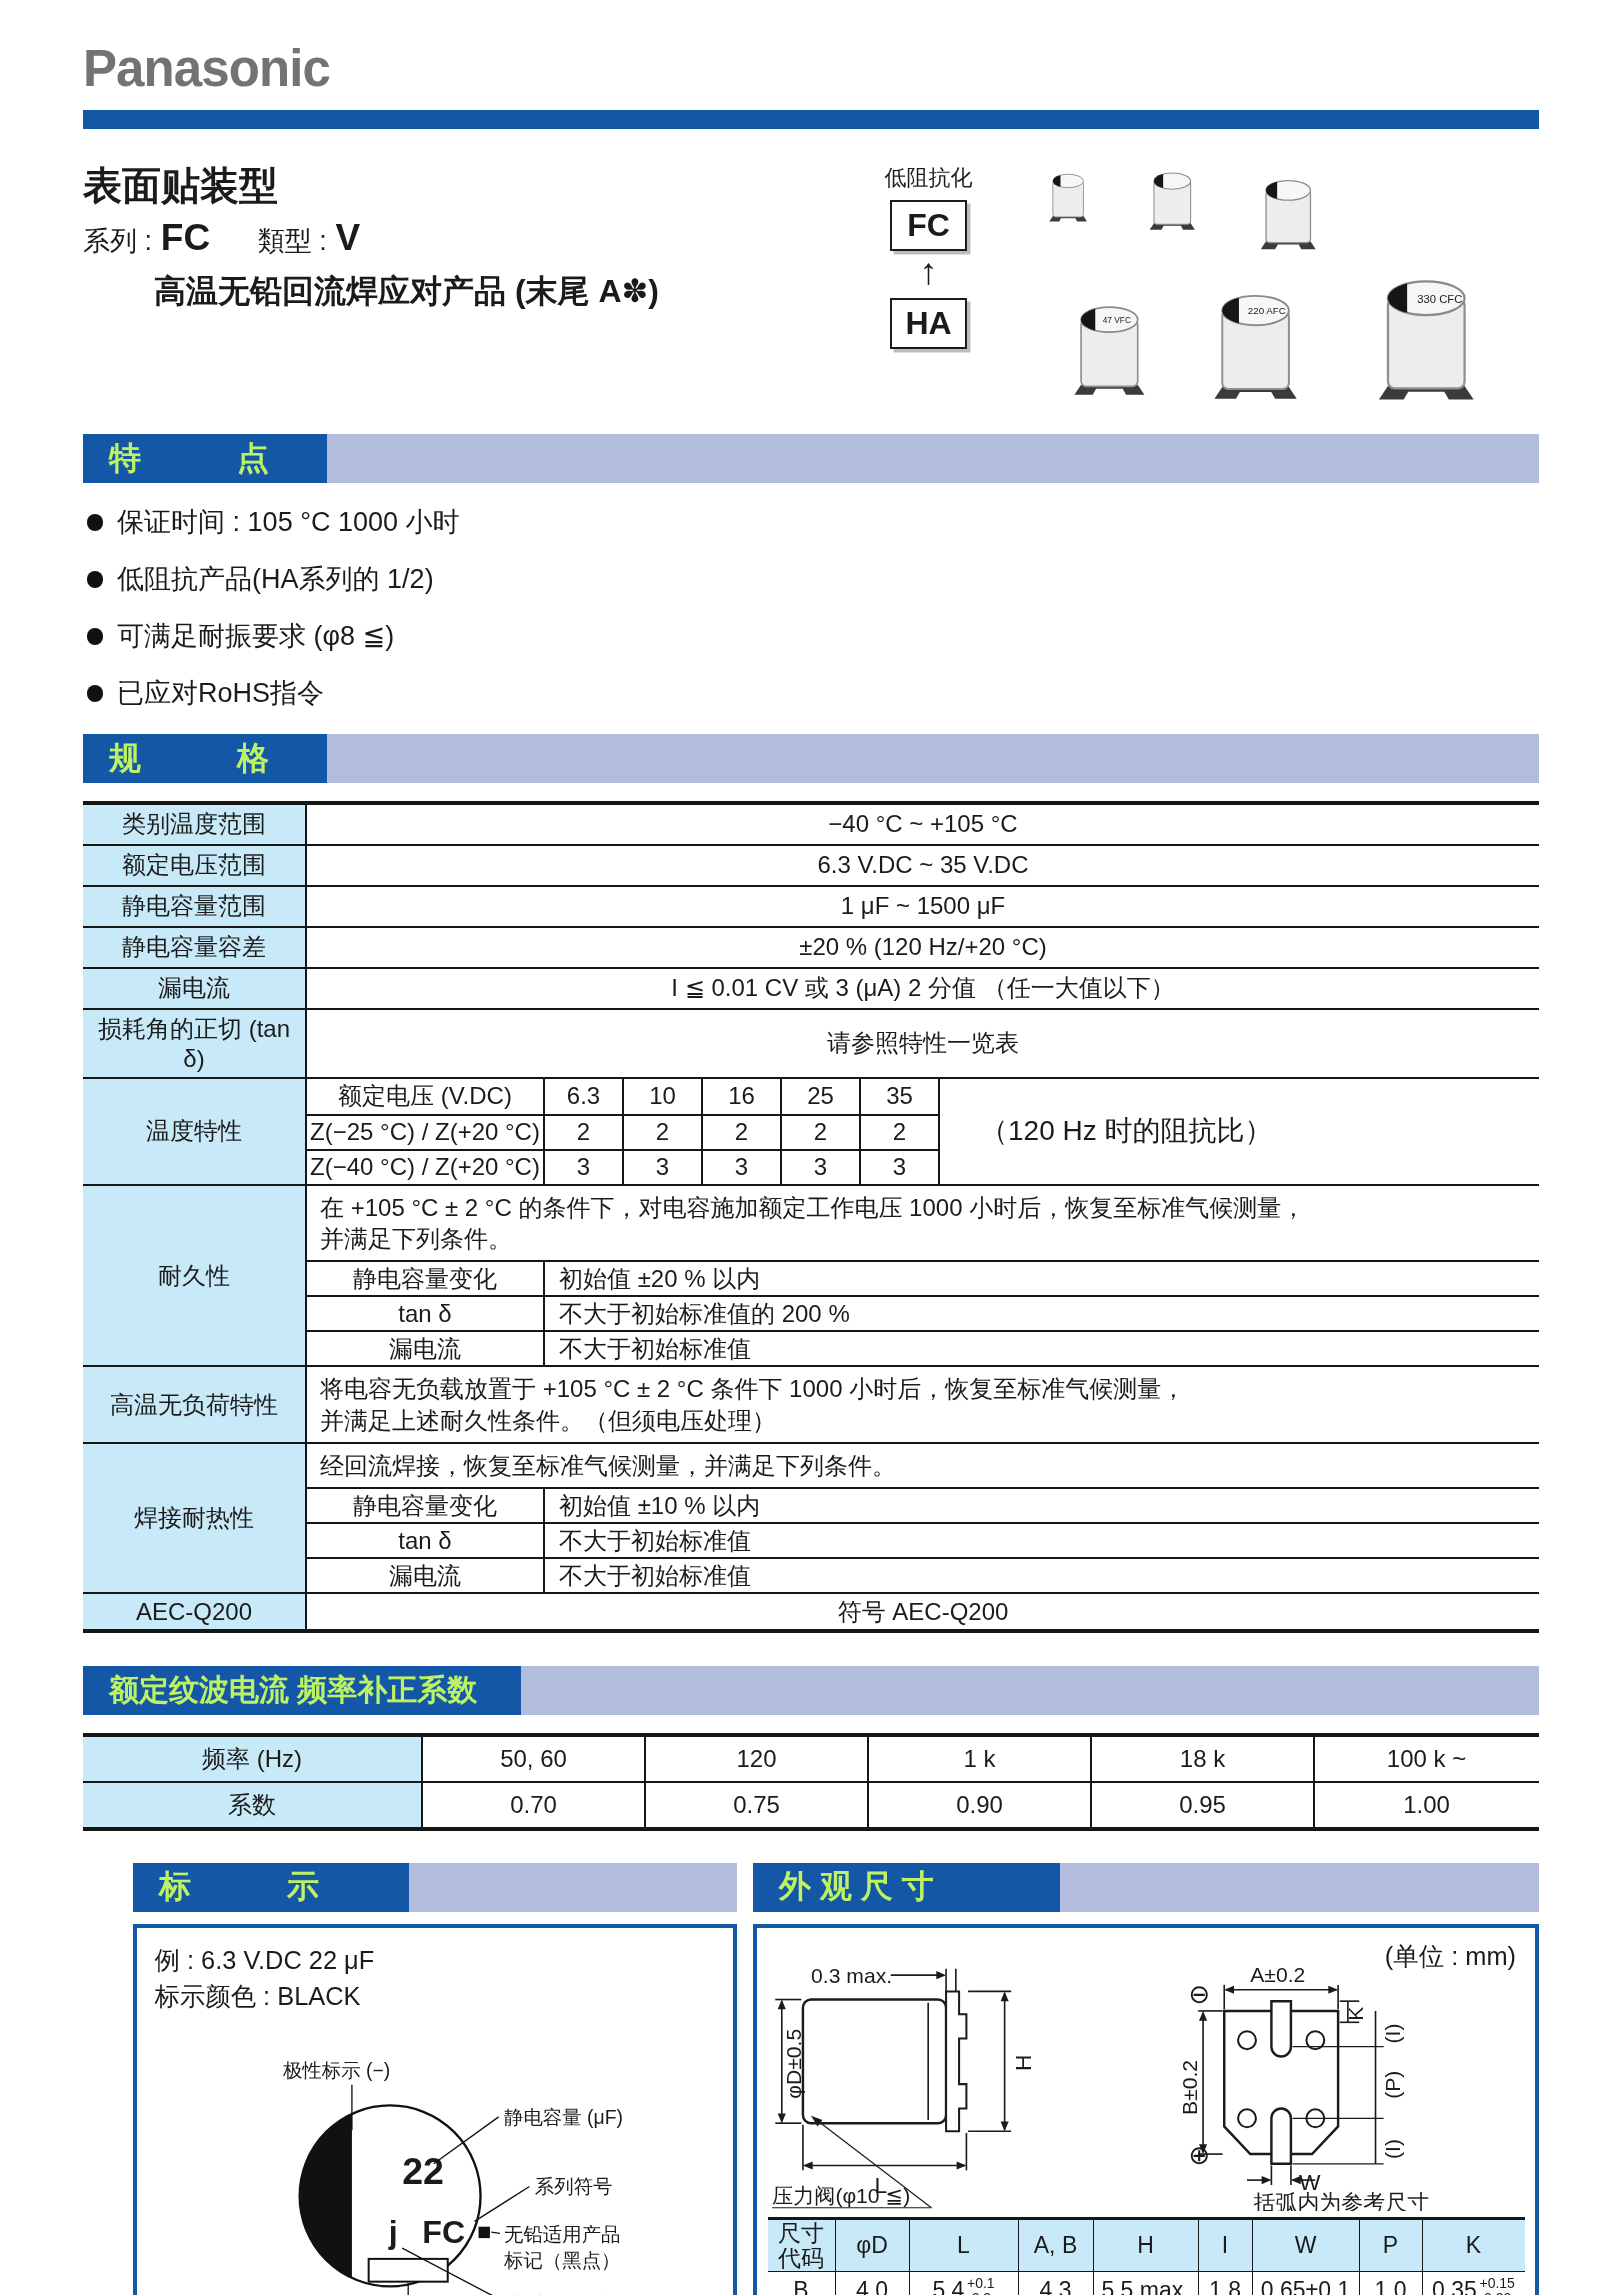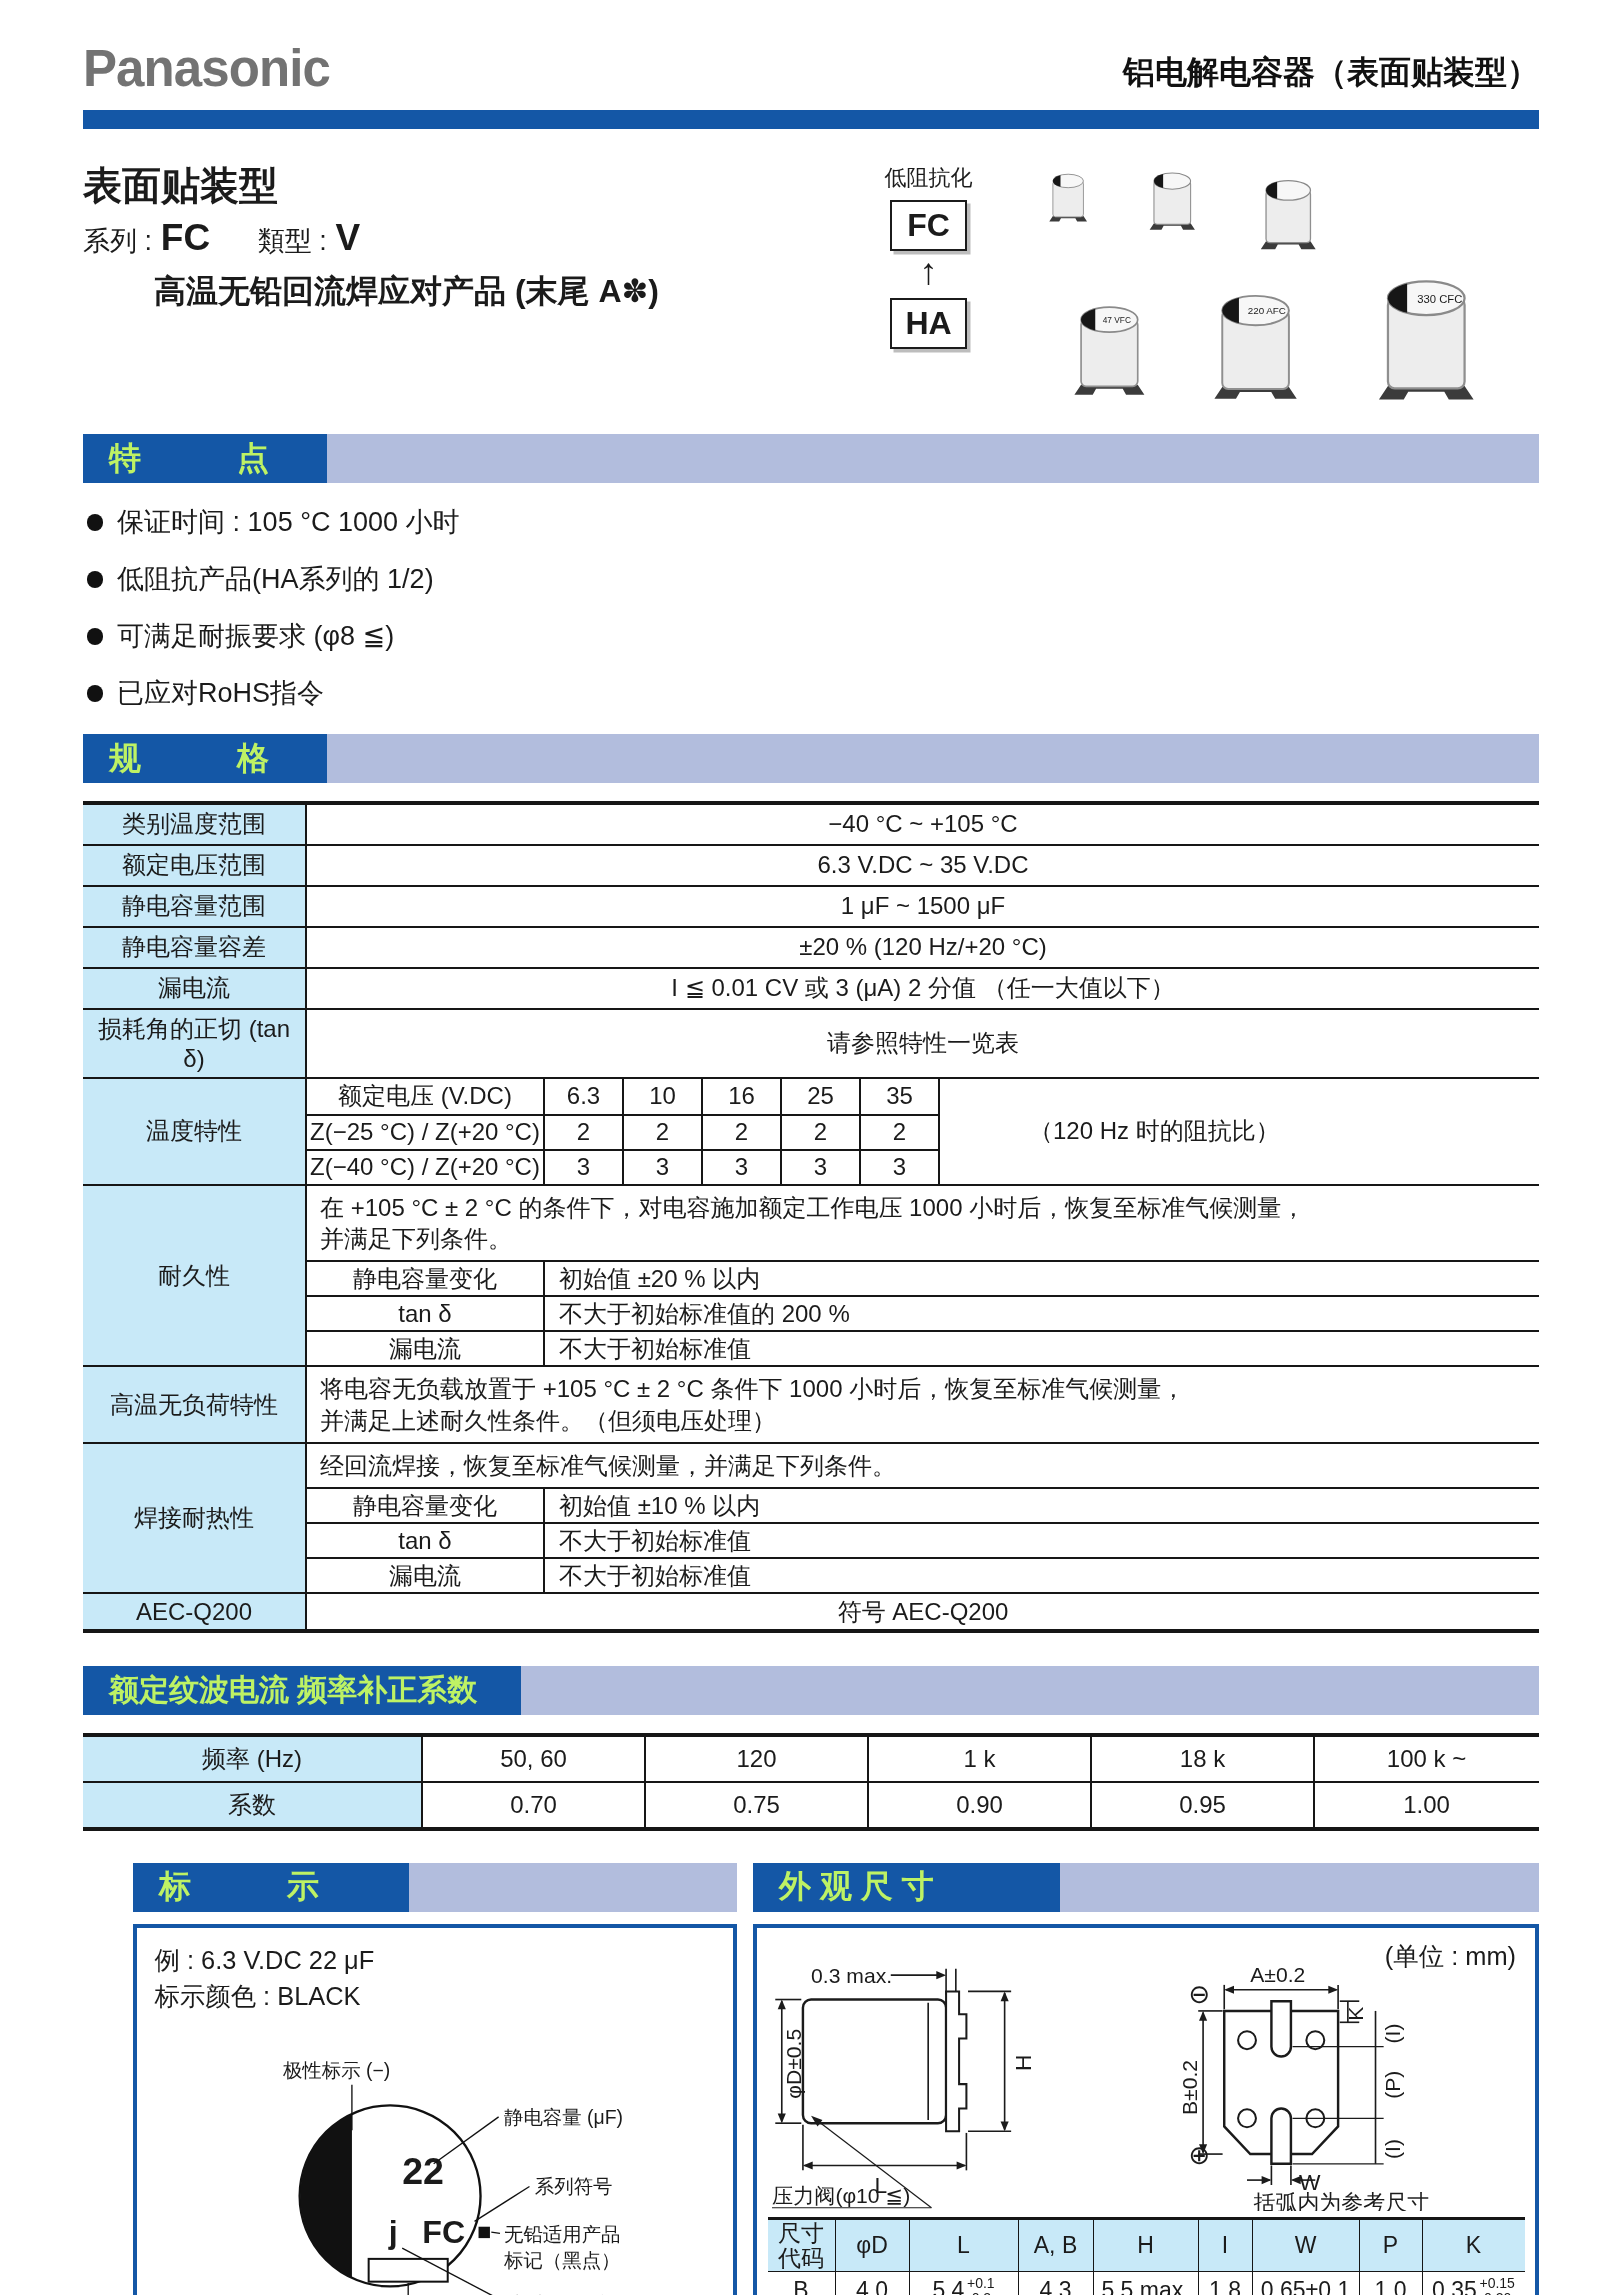--- a/index.html
+++ b/index.html
@@ -42,21 +42,21 @@
 .specs { margin-top:23px; }
 .spec-table { margin-top:17.5px; border-top:4.4px solid #161616; border-bottom:4.4px solid #161616; font-size:24px; }
 .srow { display:grid; grid-template-columns:224px 1fr; border-top:2.2px solid #161616; }
 .srow:first-child { border-top:0; }
 .slabel { background:#c8e9f8; border-right:2.2px solid #161616; display:flex; align-items:center; justify-content:center; text-align:center; padding:3.5px 7px; }
 .sval { display:flex; align-items:center; justify-content:center; min-height:35px; text-align:center; }
 .temp-wrap { display:flex; align-items:center; }
 .temp-table { display:grid; grid-template-columns:238px repeat(5,79px); }
 .tcell { border-right:2.2px solid #161616; border-top:2.2px solid #161616; min-height:35px; display:flex; align-items:center; justify-content:center; }
 .temp-table .tcell:nth-child(-n+6) { border-top:0; }
-.temp-note { margin-left:89px; font-size:24px; }
+.temp-note { margin-left:40px; font-size:28px; }
 .intro-text { padding:6.1px 13px; line-height:1.3; }
 .pre { white-space:pre-line; }
 .subrow { display:grid; grid-template-columns:238px 1fr; border-top:2.2px solid #161616; min-height:35px; }
 .sublabel { border-right:2.2px solid #161616; display:flex; align-items:center; justify-content:center; }
 .subval { display:flex; align-items:center; padding-left:14px; }
 
 
 .ripple { margin-top:33px; }
 .ripple-table { margin-top:17.5px; border-top:4.4px solid #161616; border-bottom:4.4px solid #161616; font-size:24px; }
 .rrow { display:grid; grid-template-columns:340px repeat(5,223px); }
@@ -85,21 +85,20 @@
 
 svg text { font-family:"Liberation Sans","DejaVu Sans",sans-serif; fill:#1b1b1b; }
 </style>
 </head>
 <body>
 
 <div class="page">
 
   <div class="hdr">
     <div class="logo">Panasonic</div>
-    <div class="doc-title">铝电解电容器（表面贴装型）</div>
   </div>
   <div class="blue-rule"></div>
 
   <div class="intro">
     <div class="intro-left">
       <div class="intro-h1">表面贴装型</div>
       <div class="series-line">
         <span>系列 :</span>
         <span class="big">FC</span>
         <span class="gap"></span>

